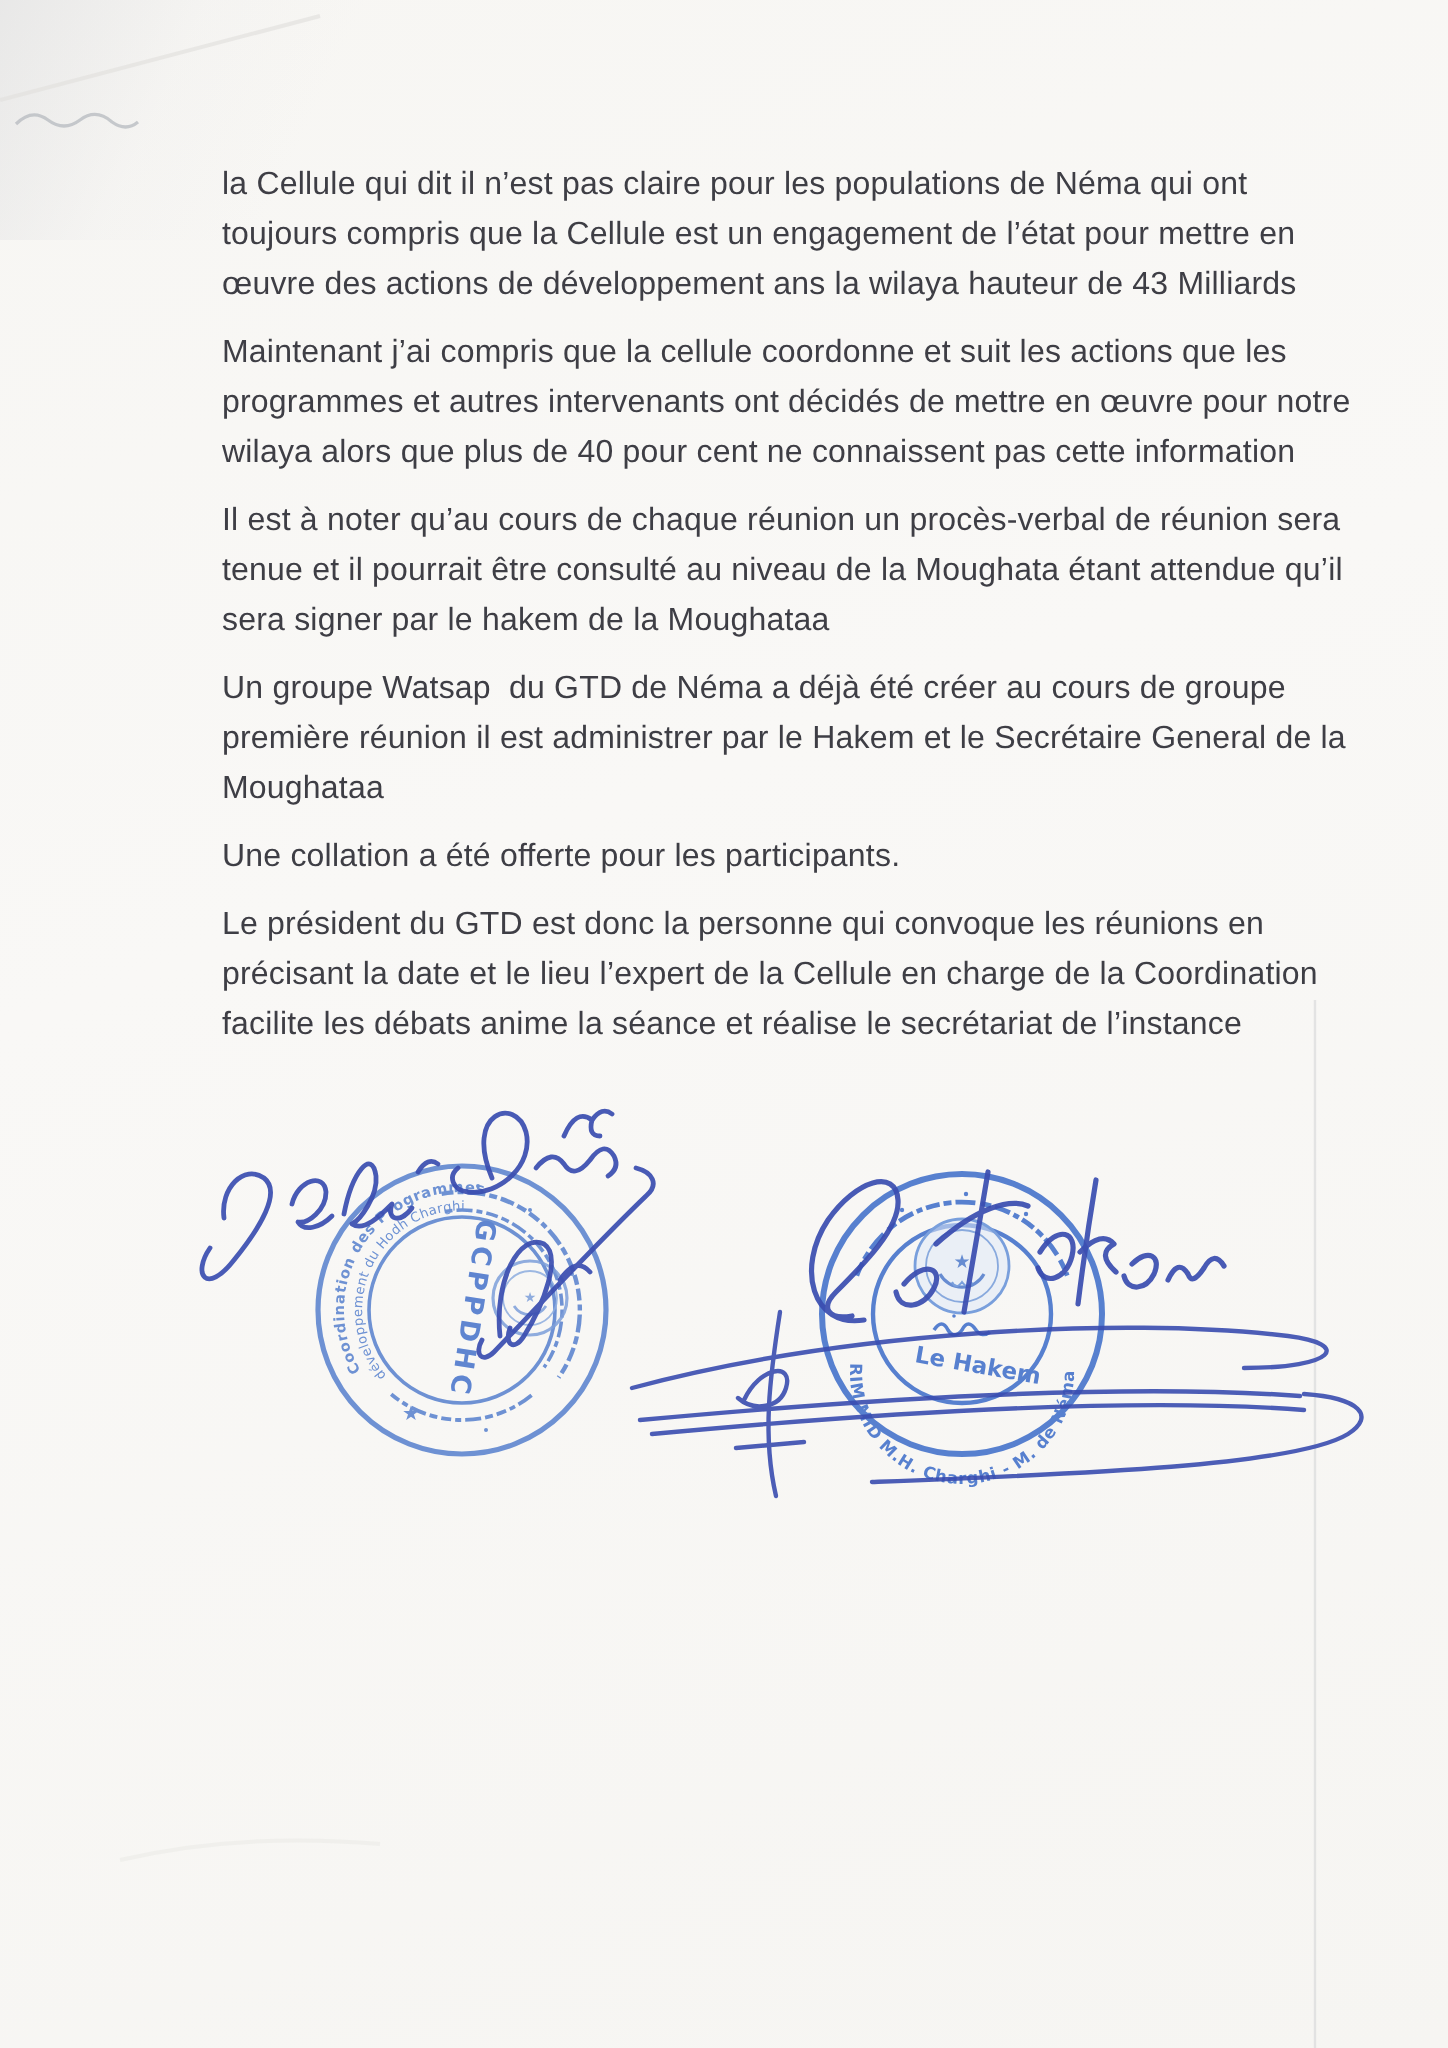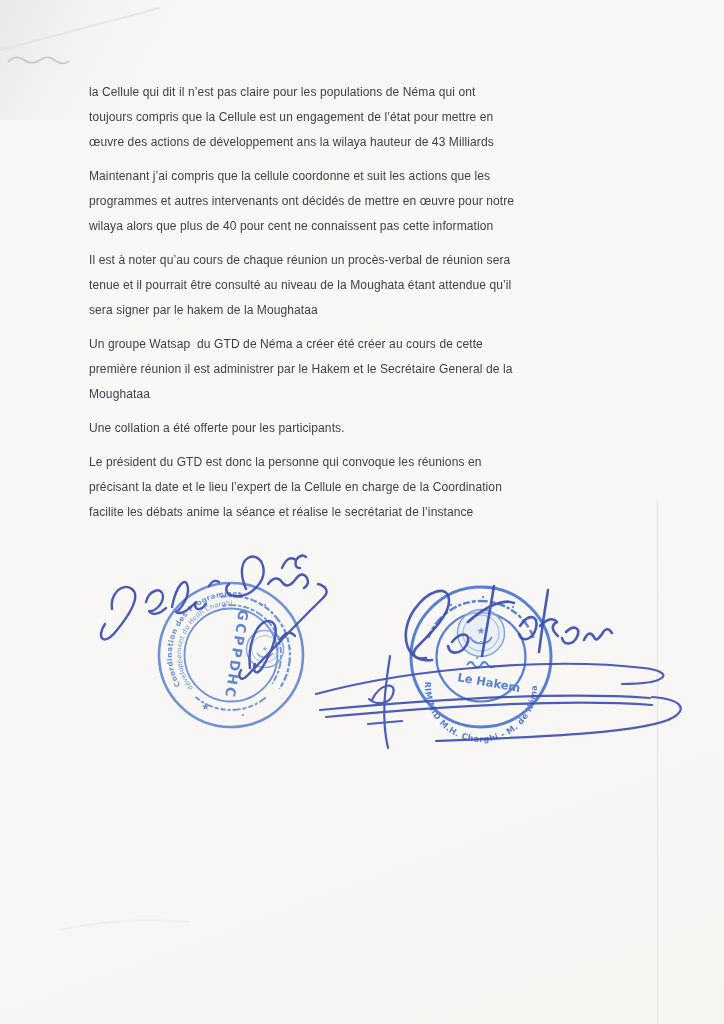--- a/index.html
+++ b/index.html
@@ -12,23 +12,23 @@
     position:relative;width:724px;height:1024px;
     background:linear-gradient(160deg,#f7f6f3 0%,#f9f8f6 40%,#f6f5f2 100%);
   }
   
   .fold-shade{
     position:absolute;left:0;top:0;width:240px;height:120px;
     background:linear-gradient(115deg,rgba(205,206,210,0.35) 0%,rgba(230,230,232,0.15) 35%,rgba(255,255,255,0) 62%);
     pointer-events:none;
   }
   .textblock{
-    position:absolute;left:89px;top:80px;width:600px;
+    position:absolute;left:111px;top:80px;width:600px;
     color:#3e3e45;
-    font-size:12px;line-height:25px;
+    font-size:16px;line-height:25px;
     letter-spacing:0.1px;
   }
   .textblock p{
     margin:0 0 9px 0;
     white-space:pre-wrap;
   }
   .overlay{
     position:absolute;left:0;top:0;width:724px;height:1024px;
     pointer-events:none;
   }
@@ -46,21 +46,21 @@
   <div class="textblock">
     <p>la Cellule qui dit il n’est pas claire pour les populations de Néma qui ont
 toujours compris que la Cellule est un engagement de l’état pour mettre en
 œuvre des actions de développement ans la wilaya hauteur de 43 Milliards</p>
     <p>Maintenant j’ai compris que la cellule coordonne et suit les actions que les
 programmes et autres intervenants ont décidés de mettre en œuvre pour notre
 wilaya alors que plus de 40 pour cent ne connaissent pas cette information</p>
     <p>Il est à noter qu’au cours de chaque réunion un procès-verbal de réunion sera
 tenue et il pourrait être consulté au niveau de la Moughata étant attendue qu’il
 sera signer par le hakem de la Moughataa</p>
-    <p>Un groupe Watsap  du GTD de Néma a créer été créer au cours de cette
+    <p>Un groupe Watsap  du GTD de Néma a déjà été créer au cours de groupe
 première réunion il est administrer par le Hakem et le Secrétaire General de la
 Moughataa</p>
     <p>Une collation a été offerte pour les participants.</p>
     <p>Le président du GTD est donc la personne qui convoque les réunions en
 précisant la date et le lieu l’expert de la Cellule en charge de la Coordination
 facilite les débats anime la séance et réalise le secrétariat de l’instance</p>
   </div>
 
   <svg class="overlay" viewBox="0 0 724 1024">
     <defs>

